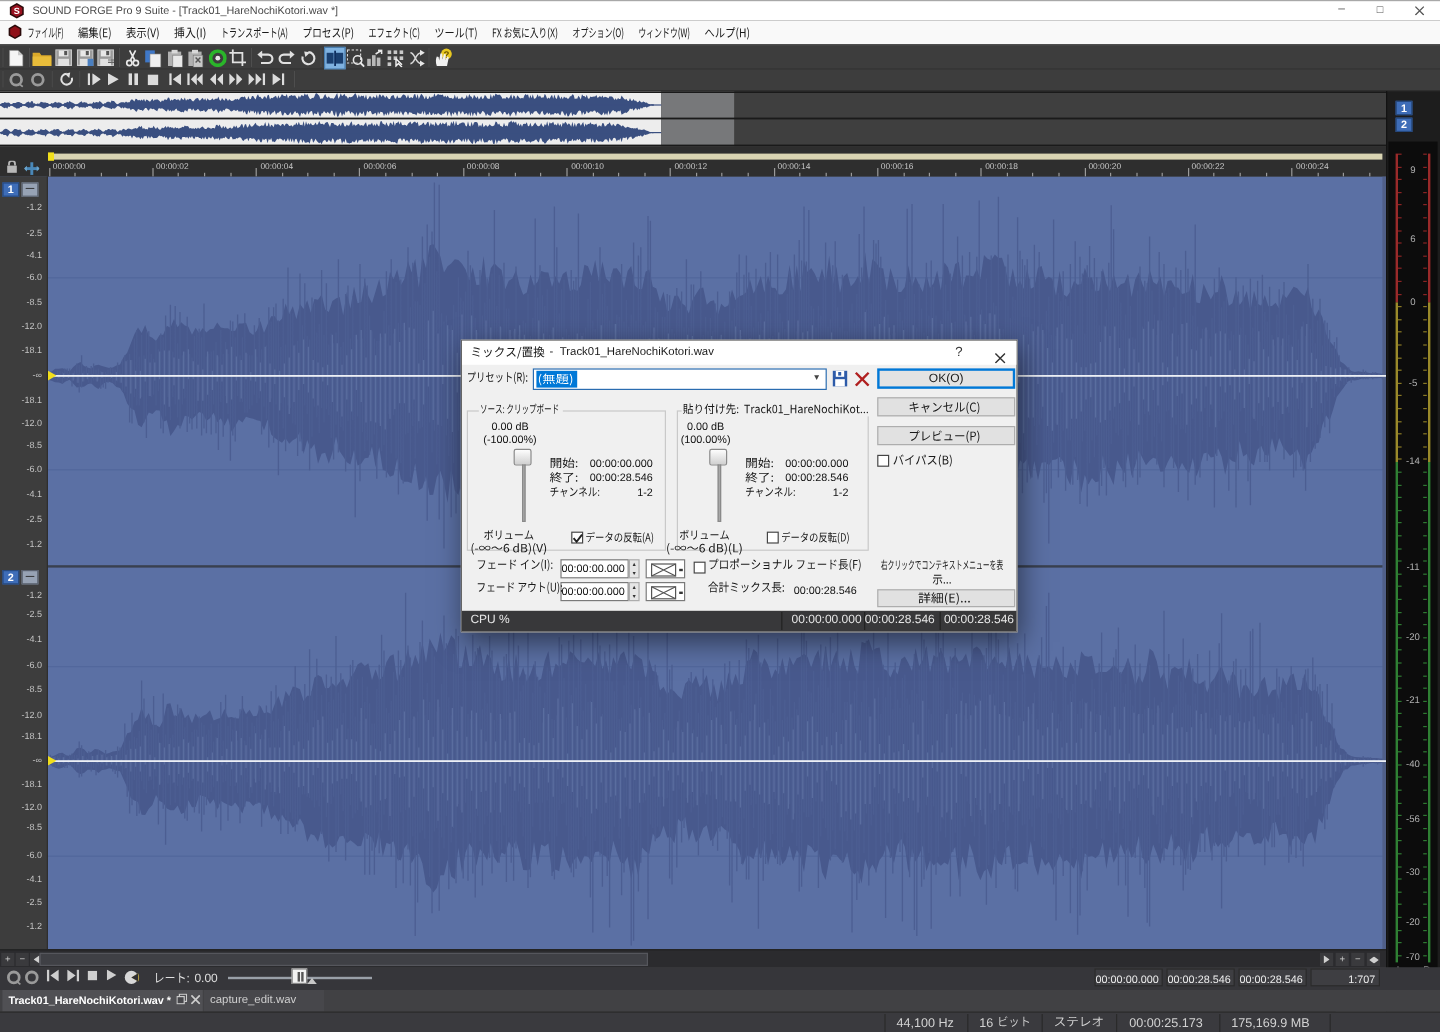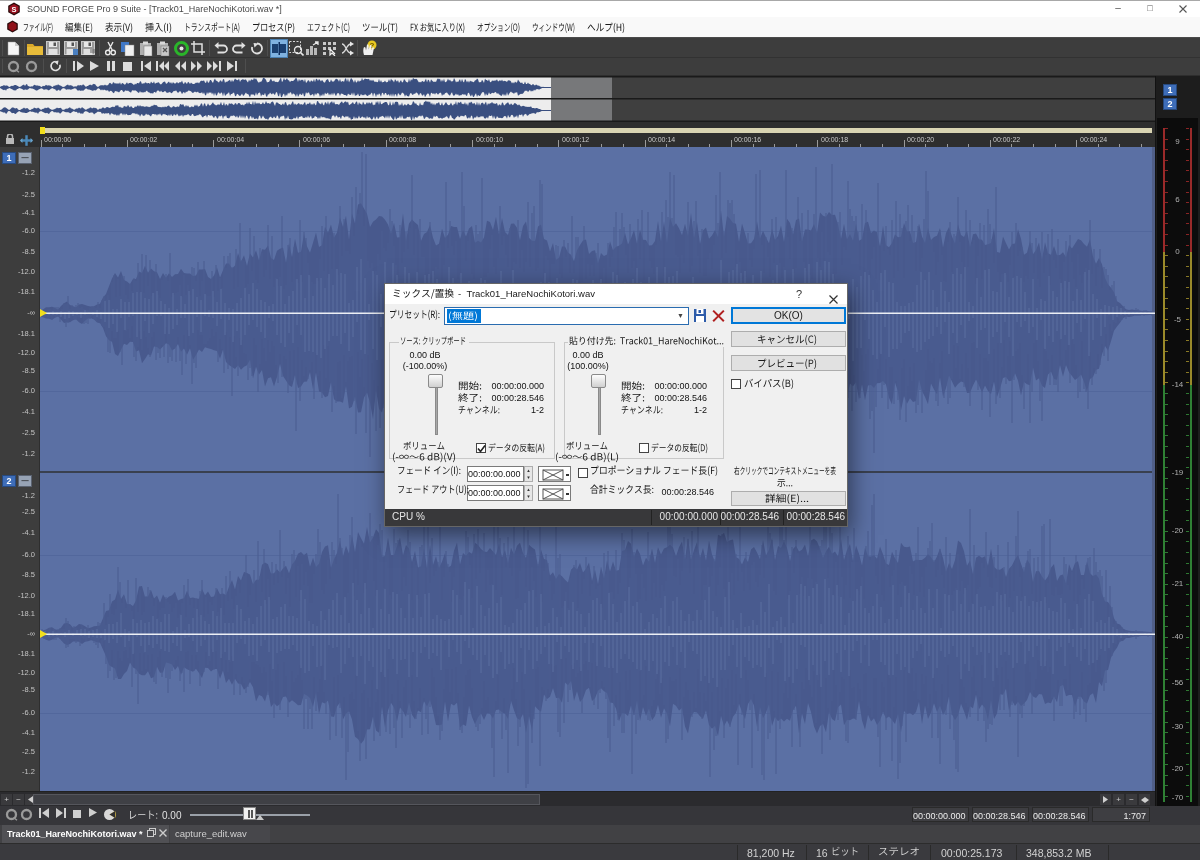--- a/index.html
+++ b/index.html
@@ -653,21 +653,21 @@
     <rect x="1186" y="785" width="3" height="1" fill="#2e7a32"></rect>
     <rect x="1165" y="796" width="3" height="1" fill="#2e7a32"></rect>
     <rect x="1186" y="796" width="3" height="1" fill="#2e7a32"></rect>
   </svg>
 <div class="abs" style="left:1155px;top:76px;width:45px;height:767px">
     <div class="mlab" style="top:61px">9</div>
     <div class="mlab" style="top:119px">6</div>
     <div class="mlab" style="top:171px">0</div>
     <div class="mlab" style="top:239px">-5</div>
     <div class="mlab" style="top:304px">-14</div>
-    <div class="mlab" style="top:392px">-19</div>
+    <div class="mlab" style="top:392px">-11</div>
     <div class="mlab" style="top:450px">-20</div>
     <div class="mlab" style="top:503px">-21</div>
     <div class="mlab" style="top:556px">-40</div>
     <div class="mlab" style="top:602px">-56</div>
     <div class="mlab" style="top:646px">-30</div>
     <div class="mlab" style="top:688px">-20</div>
     <div class="mlab" style="top:717px">-70</div>
     <div class="mlr" style="left:9px">L</div>
     <div class="mlr" style="left:31px">R</div>
   </div>
@@ -750,28 +750,28 @@
     <div class="tab" style="left:2px;width:167px;background:#505054;color:#fff;font-weight:bold;font-size:9px">Track01_HareNochiKotori.wav * <svg width="9" height="9" style="margin-left:2px">
         <rect x="2.5" y="0.5" width="6" height="6" fill="none" stroke="#ccc"></rect>
         <rect x="0.5" y="2.5" width="6" height="6" fill="#47474b" stroke="#ccc"></rect>
       </svg><svg width="8" height="8" style="margin-left:3px">
         <path d="M0.5,0.5 L7.5,7.5 M7.5,0.5 L0.5,7.5" stroke="#ccc" stroke-width="1.4"></path>
       </svg></div>
     <div class="tab" style="left:170px;width:100px;background:#47474b;color:#cfcfcf;font-size:9.5px">capture_edit.wav</div>
   </div>
 <div class="abs" id="statusbar">
     <div class="stsep" style="left:737px"></div>
-    <div class="stseg" style="left:747px">81,200 Hz</div>
+    <div class="stseg" style="left:747px">44,100 Hz</div>
     <div class="stsep" style="left:806px"></div>
     <div class="stseg" style="left:816px">16&nbsp;</div>
     <div class="stsep" style="left:868px"></div>
     <div class="stsep" style="left:930px"></div>
     <div class="stseg" style="left:941px">00:00:25.173</div>
     <div class="stsep" style="left:1016px"></div>
-    <div class="stseg" style="left:1026px">348,853.2 MB</div>
+    <div class="stseg" style="left:1026px">175,169.9 MB</div>
     <div class="stsep" style="left:1108px"></div>
   </div>
 <svg class="abs" style="left:831.0px;top:842.0px;overflow:visible" width="28" height="17">
     <g transform="translate(0,13.0) scale(0.9333,1)">
       <path d="M7.3 -7.8 6.8 -7.6C7.0 -7.2 7.4 -6.6 7.6 -6.2L8.1 -6.5C7.9 -6.9 7.5 -7.5 7.3 -7.8ZM8.4 -8.2 7.9 -8.0C8.1 -7.6 8.5 -7.1 8.7 -6.6L9.2 -6.9C9.0 -7.2 8.6 -7.9 8.4 -8.2ZM2.8 -7.5H1.9C1.9 -7.3 1.9 -6.9 1.9 -6.7C1.9 -6.2 1.9 -2.2 1.9 -1.2C1.9 -0.4 2.4 -0.0 3.1 0.1C3.5 0.2 4.1 0.2 4.7 0.2C5.8 0.2 7.3 0.1 8.2 0.0V-0.9C7.4 -0.7 5.8 -0.6 4.8 -0.6C4.3 -0.6 3.8 -0.6 3.4 -0.7C3.0 -0.8 2.7 -0.9 2.7 -1.4V-3.6C4.0 -3.9 5.7 -4.5 6.8 -4.9C7.1 -5.0 7.5 -5.2 7.8 -5.3L7.4 -6.1C7.1 -5.9 6.8 -5.8 6.5 -5.7C5.5 -5.2 3.9 -4.7 2.7 -4.4V-6.7C2.7 -7.0 2.8 -7.3 2.8 -7.5Z M14.8 -5.8 14.1 -5.5C14.3 -5.1 14.8 -3.8 14.9 -3.3L15.6 -3.6C15.5 -4.0 15.0 -5.4 14.8 -5.8ZM18.4 -5.2 17.6 -5.5C17.4 -4.2 16.9 -2.9 16.2 -2.0C15.4 -1.0 14.1 -0.3 13.0 0.1L13.6 0.8C14.7 0.3 16.0 -0.5 16.9 -1.6C17.6 -2.5 18.0 -3.6 18.3 -4.7C18.3 -4.8 18.4 -5.0 18.4 -5.2ZM12.5 -5.3 11.8 -5.0C12.0 -4.6 12.5 -3.2 12.7 -2.7L13.4 -3.0C13.2 -3.5 12.7 -4.8 12.5 -5.3Z M23.4 -0.9C23.4 -0.5 23.4 -0.0 23.3 0.3H24.3C24.2 -0.0 24.2 -0.6 24.2 -0.9L24.2 -4.2C25.3 -3.8 27.0 -3.2 28.1 -2.6L28.5 -3.4C27.4 -4.0 25.5 -4.7 24.2 -5.1V-6.7C24.2 -7.0 24.2 -7.4 24.3 -7.7H23.3C23.4 -7.4 23.4 -7.0 23.4 -6.7C23.4 -5.9 23.4 -1.4 23.4 -0.9Z" fill="#d2d2d2"></path>
     </g>
   </svg>
 <svg class="abs" style="left:878.0px;top:842.0px;overflow:visible" width="42" height="17">
     <g transform="translate(0,13.0) scale(1.0500,1)">
       <path d="M8.0 -6.7 7.5 -7.1C7.3 -7.0 7.1 -7.0 6.7 -7.0C6.4 -7.0 3.3 -7.0 2.9 -7.0C2.6 -7.0 2.0 -7.0 1.9 -7.1V-6.2C2.0 -6.2 2.5 -6.2 2.9 -6.2C3.2 -6.2 6.4 -6.2 6.8 -6.2C6.5 -5.4 5.8 -4.2 5.1 -3.4C4.1 -2.3 2.6 -1.1 1.0 -0.5L1.6 0.2C3.1 -0.5 4.5 -1.6 5.5 -2.7C6.6 -1.8 7.6 -0.6 8.3 0.3L9.0 -0.3C8.3 -1.1 7.1 -2.4 6.1 -3.3C6.8 -4.2 7.4 -5.4 7.8 -6.2C7.8 -6.4 7.9 -6.6 8.0 -6.7Z M12.2 -7.4V-6.6C12.4 -6.6 12.7 -6.6 13.1 -6.6C13.6 -6.6 16.6 -6.6 17.1 -6.6C17.4 -6.6 17.7 -6.6 18.0 -6.6V-7.4C17.7 -7.4 17.4 -7.3 17.1 -7.3C16.6 -7.3 13.6 -7.3 13.1 -7.3C12.7 -7.3 12.4 -7.4 12.2 -7.4ZM10.9 -4.9V-4.1C11.2 -4.1 11.5 -4.1 11.8 -4.1H14.8C14.8 -3.1 14.7 -2.3 14.2 -1.6C13.8 -1.0 13.1 -0.4 12.3 -0.1L13.1 0.5C13.9 0.0 14.7 -0.7 15.1 -1.4C15.5 -2.1 15.6 -3.0 15.7 -4.1H18.4C18.6 -4.1 18.9 -4.1 19.1 -4.1V-4.9C18.9 -4.9 18.6 -4.8 18.4 -4.8C17.8 -4.8 12.4 -4.8 11.8 -4.8C11.5 -4.8 11.2 -4.9 10.9 -4.9Z M22.2 -0.3 22.8 0.2C23.0 0.1 23.1 0.0 23.2 0.0C25.7 -0.7 27.8 -2.0 29.1 -3.6L28.6 -4.3C27.4 -2.7 25.1 -1.3 23.1 -0.9C23.1 -1.4 23.1 -5.6 23.1 -6.5C23.1 -6.8 23.2 -7.2 23.2 -7.4H22.2C22.3 -7.2 22.3 -6.8 22.3 -6.5C22.3 -5.6 22.3 -1.4 22.3 -0.8C22.3 -0.6 22.3 -0.5 22.2 -0.3Z M30.9 -1.4 31.4 -0.8C33.2 -1.7 35.0 -3.3 35.8 -4.5L35.8 -0.9C35.8 -0.6 35.8 -0.5 35.5 -0.5C35.1 -0.5 34.5 -0.5 34.1 -0.6L34.1 0.2C34.6 0.3 35.2 0.3 35.7 0.3C36.3 0.3 36.6 0.0 36.6 -0.5C36.6 -1.8 36.6 -3.8 36.6 -5.3H38.2C38.4 -5.3 38.8 -5.2 39.0 -5.2V-6.1C38.8 -6.1 38.4 -6.0 38.1 -6.0H36.6L36.5 -7.0C36.5 -7.3 36.6 -7.5 36.6 -7.8H35.7C35.7 -7.6 35.7 -7.4 35.8 -7.0L35.8 -6.0H32.1C31.8 -6.0 31.5 -6.0 31.2 -6.1V-5.2C31.5 -5.2 31.8 -5.3 32.2 -5.3H35.5C34.7 -4.1 32.9 -2.4 30.9 -1.4Z" fill="#d2d2d2"></path>

